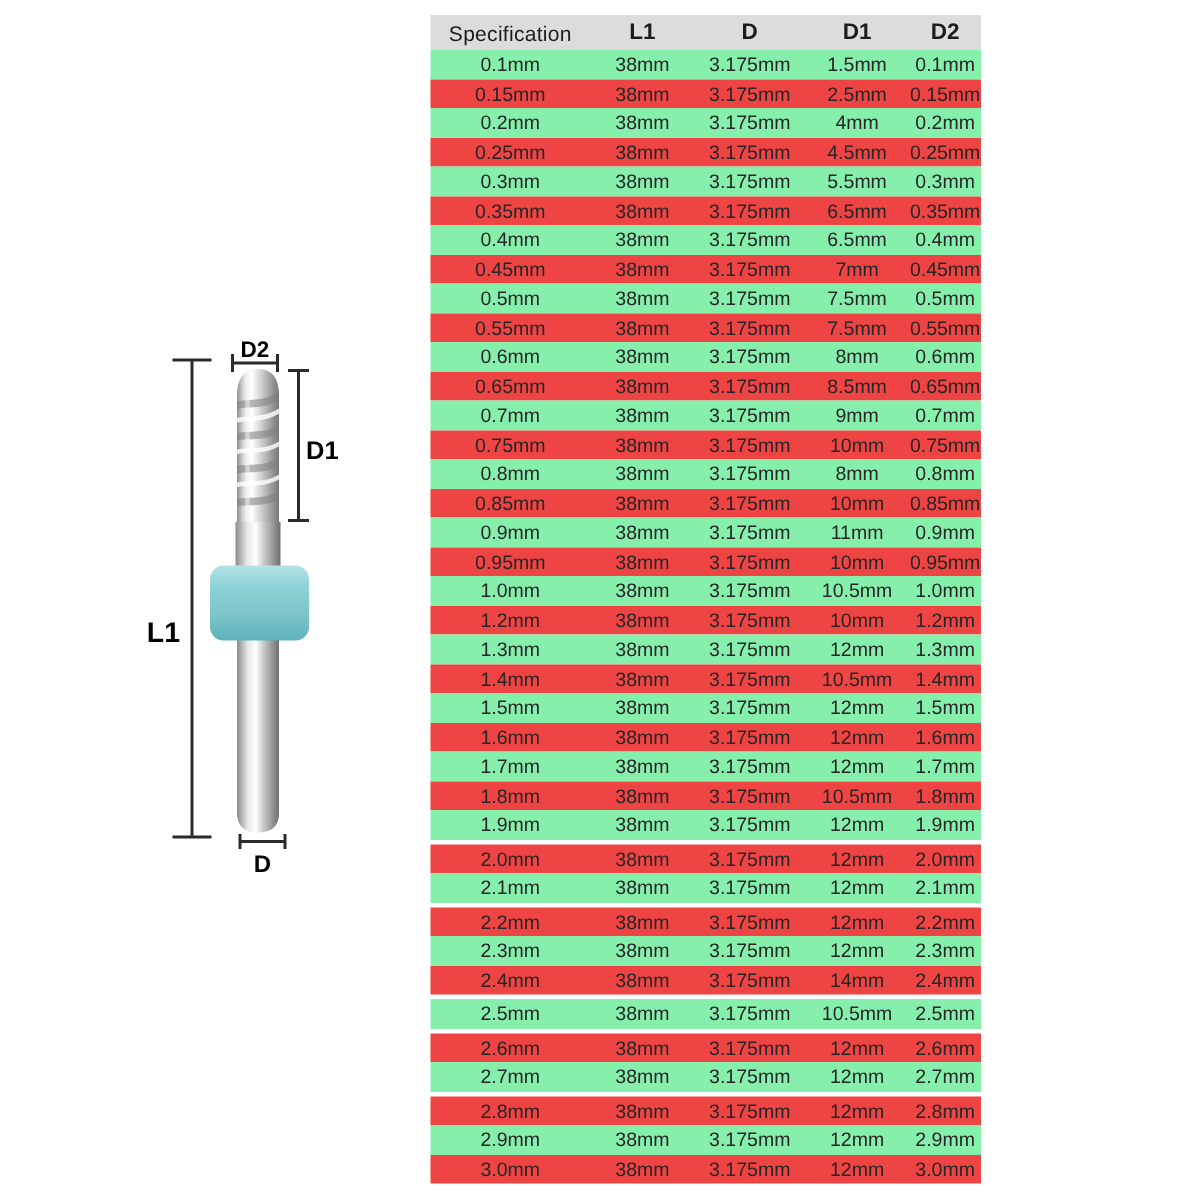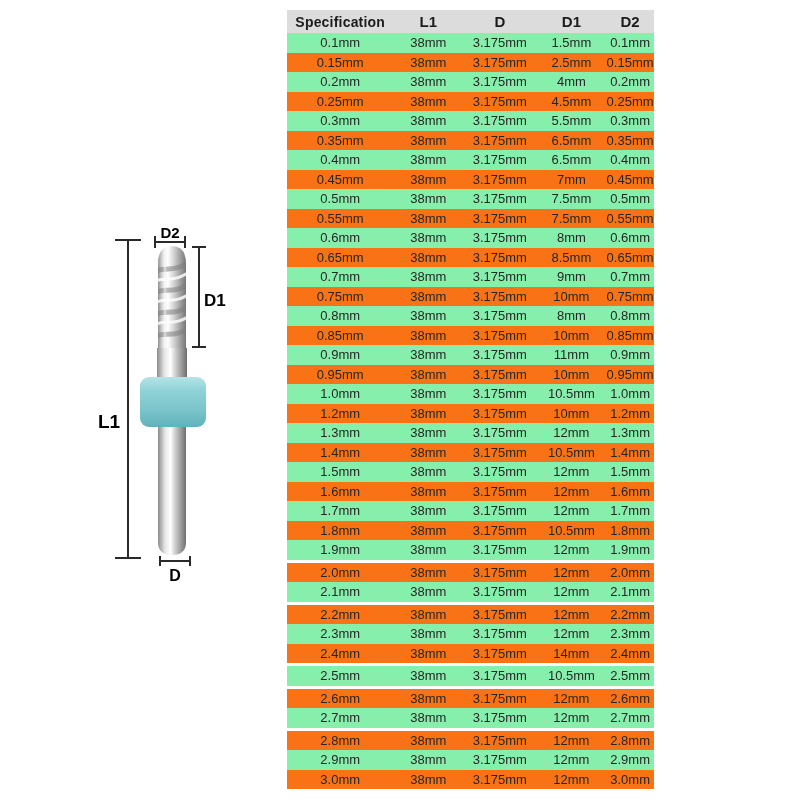--- a/index.html
+++ b/index.html
@@ -12,29 +12,29 @@
   .diagram{
     position:absolute;left:60px;top:220px;width:230px;height:380px;
   }
   
   .spec-table{
     position:absolute;left:287px;top:10px;width:367px;
   }
   .row{display:flex;height:19.5px}
   .row.header{height:23px;background:#dcdcdc}
   .row.dark{background:#86efac}
-  .row.light{background:#f97316}
+  .row.light{background:#ef4444}
   .row.gap-below{margin-bottom:3px}
   .cell{
     display:flex;align-items:center;justify-content:center;
     font-size:13px;color:#262626;white-space:nowrap;
   }
   .c0{width:29%}.c1{width:19%}.c2{width:20%}.c3{width:19%}.c4{width:13%}
   .header .cell{font-weight:bold;font-size:15px;color:#1c1c1c}
-  .header .cell.c0{font-weight:700;font-size:14px;letter-spacing:.2px}
+  .header .cell.c0{font-weight:400;font-size:14px;letter-spacing:.2px}
 </style>
 </head>
 <body>
 
 <div class="diagram">
   <svg width="230" height="380" viewBox="0 0 230 380">
     <defs>
       <linearGradient id="gm" x1="0" y1="0" x2="1" y2="0">
         <stop offset="0" stop-color="#8f8f8f"></stop>
         <stop offset="0.15" stop-color="#d9d9d9"></stop>

